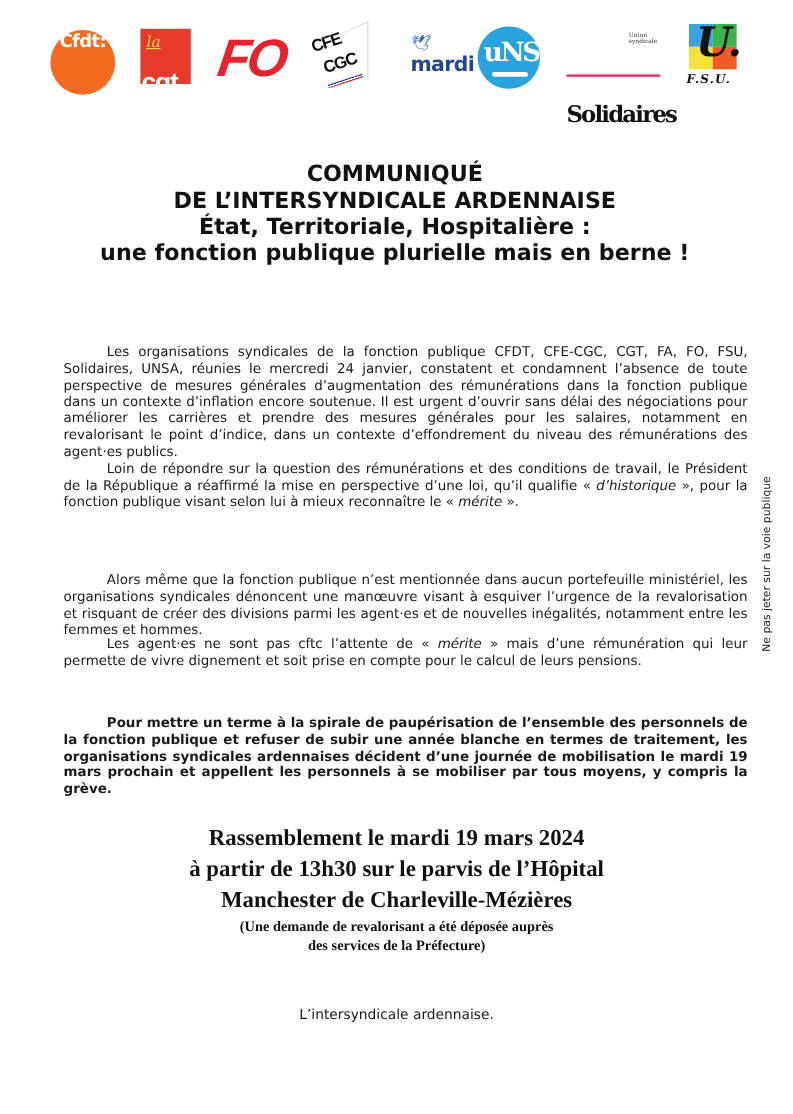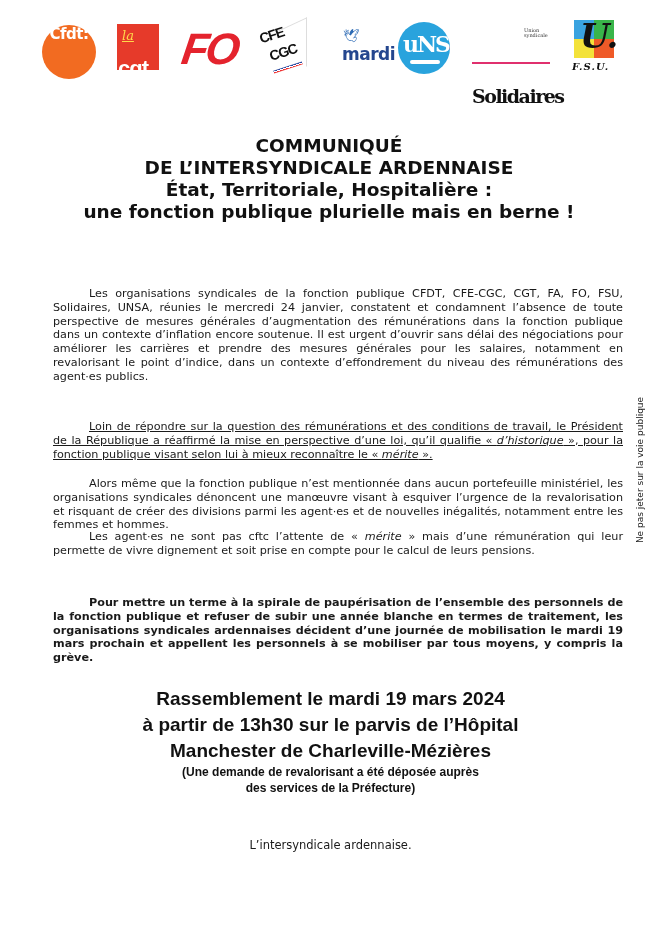--- a/index.html
+++ b/index.html
@@ -56,26 +56,26 @@
   .logo-fsu .u { position: absolute; left: 10px; top: -2px; font-family: "DejaVu Serif", serif; font-style: italic; font-weight: bold; font-size: 34px; color: #111; }
   .logo-fsu .lbl { position: absolute; left: 2px; top: 43px; font-family: "DejaVu Serif", serif; font-style: italic; font-weight: bold; font-size: 10px; letter-spacing: 1px; color: #111; }
 
   .title-block { position: absolute; top: 135px; left: 4px; width: 650px; text-align: center; font-weight: bold; font-size: 18.5px; line-height: 22px; font-family: "DejaVu Sans", sans-serif; color: #111; }
   .title-block div { white-space: nowrap; }
 
   .body { position: absolute; left: 53px; width: 570px; font-family: "DejaVu Sans", sans-serif; font-size: 11.2px; line-height: 13.8px; color: #1a1a1a; text-align: justify; }
   .body p { margin: 0; text-indent: 36px; }
   .body p.bold { font-weight: bold; }
   .p1 { top: 287px; }
-  .p2 { top: 420px; text-decoration: underline; }
+  .p2 { top: 384px; }
   .p3 { top: 461px; margin-top: 16px; }
   .p4 { top: 530px; }
   .p5 { top: 596px; }
 
-  .rally { position: absolute; top: 686px; left: 0; width: 661px; text-align: center; font-family: Liberation Sans, sans-serif; color: #111; }
+  .rally { position: absolute; top: 686px; left: 0; width: 661px; text-align: center; font-family: Liberation Serif, serif; color: #111; }
   .rally .big { font-weight: bold; font-size: 19px; line-height: 26px; white-space: nowrap; }
   .rally .small { font-weight: bold; font-size: 12px; line-height: 16px; white-space: nowrap; }
 
   .signature { position: absolute; top: 838px; left: 0; width: 661px; text-align: center; font-size: 11.5px; color: #1a1a1a; }
 
   .side-note { position: absolute; left: 640px; top: 470px; transform: translate(-50%, -50%) rotate(-90deg); transform-origin: center; white-space: nowrap; font-size: 9px; color: #222; font-family: "DejaVu Sans", sans-serif; }
 </style>
 </head>
 <body>
 

